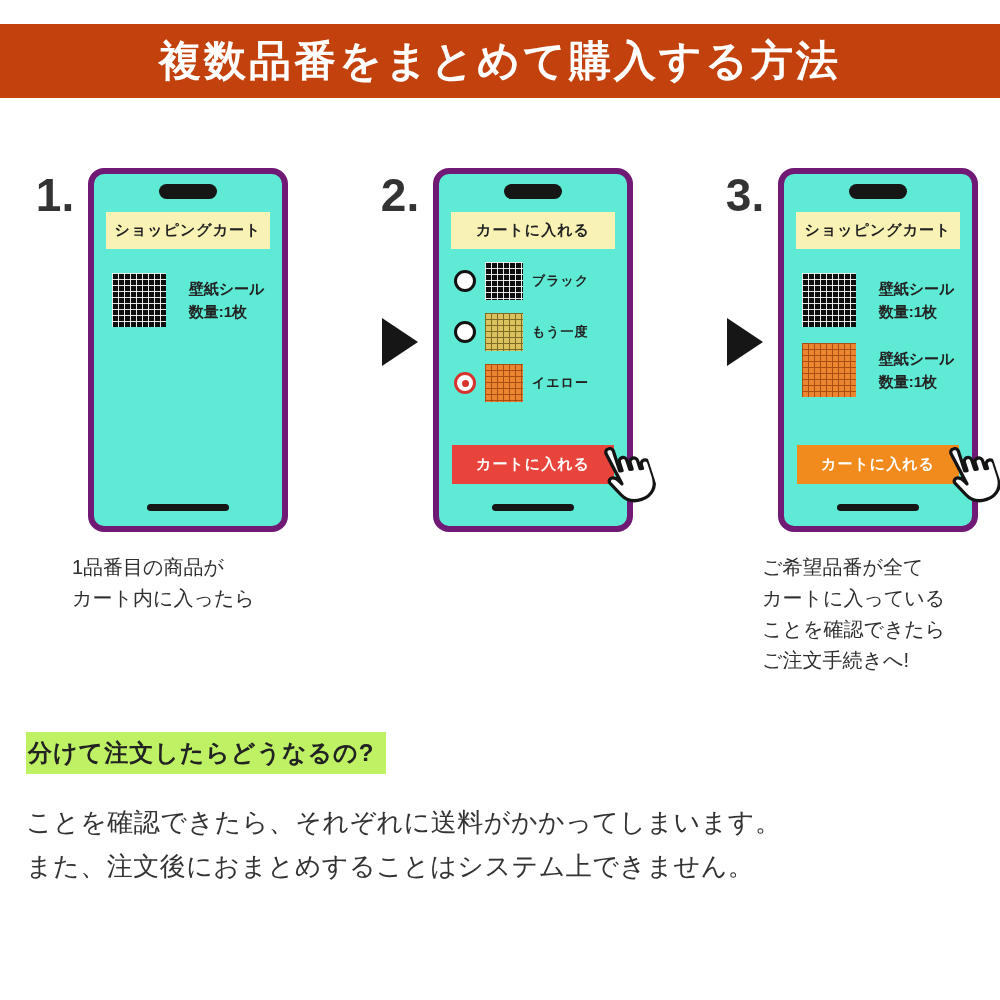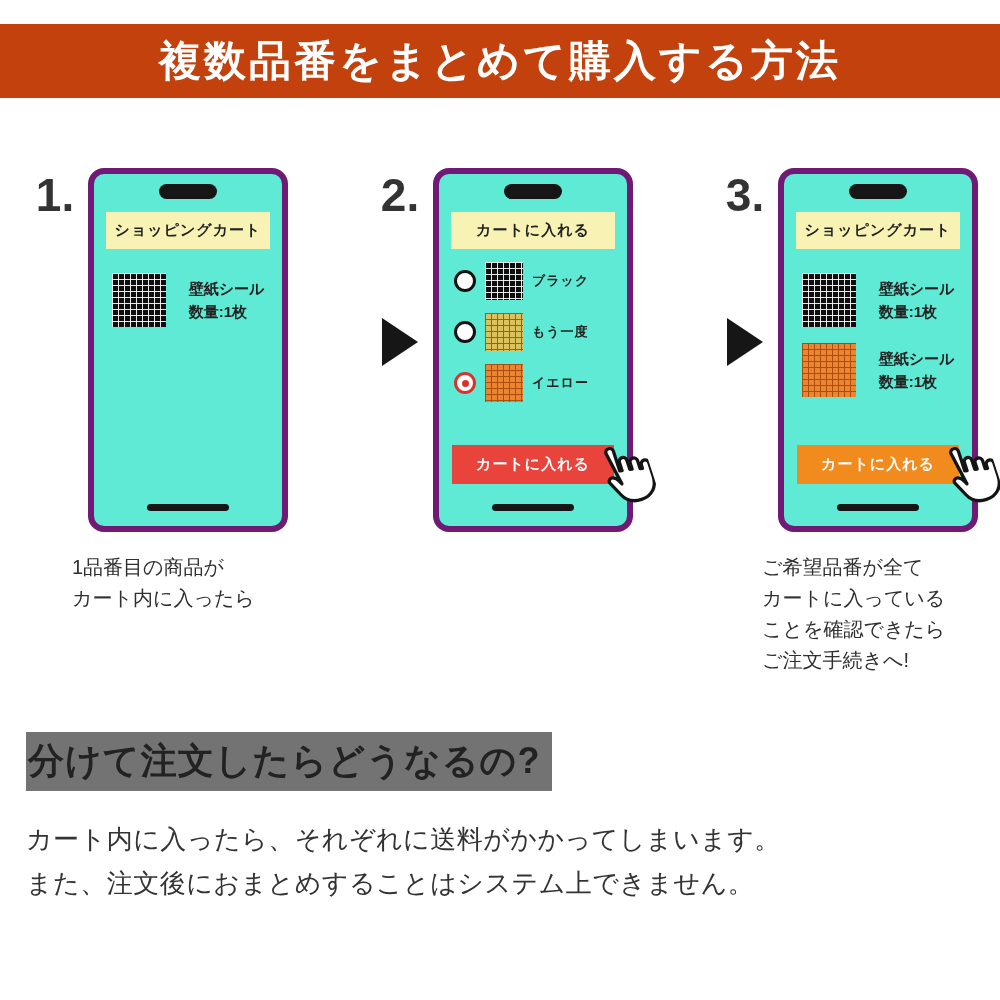--- a/index.html
+++ b/index.html
@@ -72,22 +72,22 @@
 
   
   .hand { position:absolute; right:-26px; bottom:12px; transform:rotate(-18deg); z-index:5; }
 
   
   .caption { margin:20px 0 0 -16px; font-size:20px; line-height:1.55; color:#2f2f2f;
     white-space:pre-line; font-weight:500; }
 
   
   .bottom { margin-top:56px; padding-left:26px; }
-  .bottom-heading { display:inline-block; background:#737373; padding:5px 12px 5px 2px;
-    font-size:36px; font-weight:bold; color:#222; letter-spacing:1px; }
+  .bottom-heading { display:inline-block; background:#bef264; padding:5px 12px 5px 2px;
+    font-size:24px; font-weight:bold; color:#222; letter-spacing:1px; }
   .bottom-body { margin-top:26px; font-size:26px; line-height:1.7; color:#333;
     white-space:pre-line; letter-spacing:.5px; }
 </style>
 </head>
 <body>
 
 <div class="header">
   <div class="title">複数品番をまとめて購入する方法</div>
 </div>
 
@@ -195,15 +195,15 @@
 カートに入っている
 ことを確認できたら
 ご注文手続きへ!</div>
     </div>
   </div>
 
 </div>
 
 <div class="bottom">
   <div class="bottom-heading">分けて注文したらどうなるの?</div>
-  <div class="bottom-body">カート内に入ったら、それぞれに送料がかかってしまいます。
+  <div class="bottom-body">ことを確認できたら、それぞれに送料がかかってしまいます。
 また、注文後におまとめすることはシステム上できません。</div>
 </div>
 
 </body></html>

